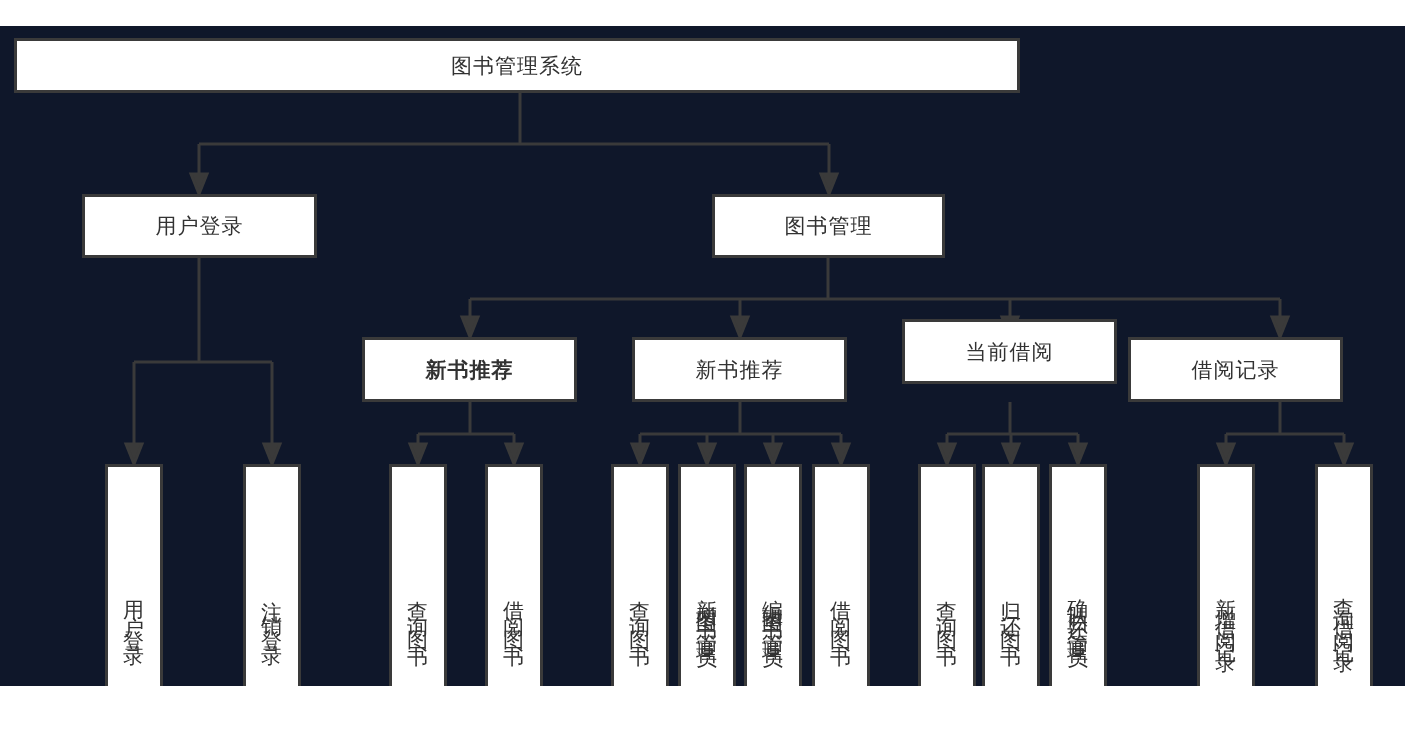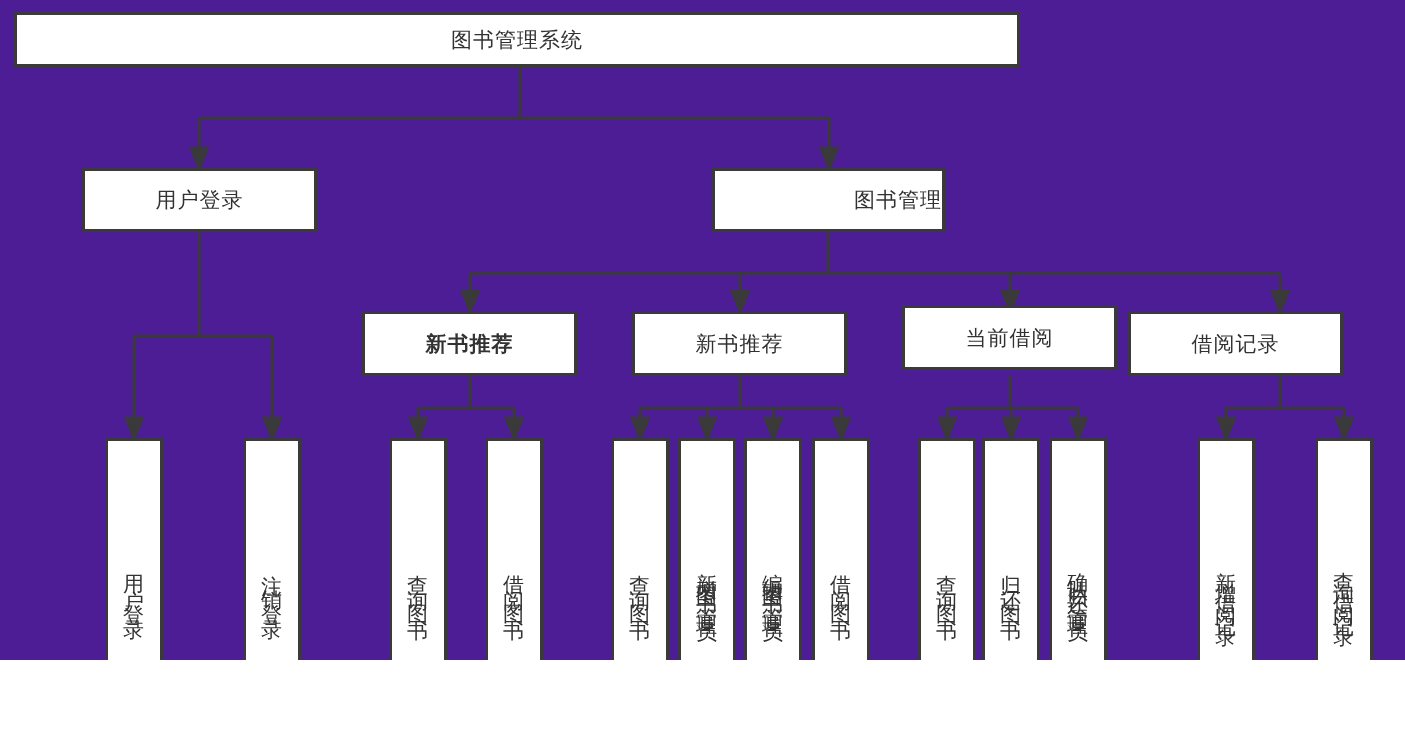--- a/index.html
+++ b/index.html
@@ -1,18 +1,18 @@
 <!DOCTYPE html>
 <html><head>
 <meta charset="utf-8">
 <style>
   html,body{margin:0;padding:0;background:#fff;}
   #canvas{
-    position:relative;width:1405px;height:660px;background:#4c1d95;overflow:hidden;
-    font-family:"Liberation Sans","DejaVu Sans",sans-serif;color:#323232;
+    position:relative;width:1405px;height:660px;background:#0f172a;overflow:hidden;
+    font-family:"Liberation Sans","DejaVu Sans",sans-serif;color:#323232;margin-top:26px;
   }
   #connectors{position:absolute;left:0;top:0;z-index:1;}
   .node{
     position:absolute;z-index:2;background:#fff;border:3px solid #3a3a3a;
     display:flex;align-items:center;justify-content:center;box-sizing:border-box;
     font-size:21px;letter-spacing:1px;white-space:nowrap;
   }
   .leaf .vlabel{
     writing-mode:vertical-rl;text-orientation:mixed;
     font-size:21px;line-height:1;white-space:nowrap;
@@ -68,31 +68,31 @@
     </g>
   </svg>
 
   <div class="node" style="left:14px;top:12px;width:1006px;height:55px;">
     <span>图书管理系统</span>
   </div>
 
   <div class="node" style="left:82px;top:168px;width:235px;height:64px;">
     <span>用户登录</span>
   </div>
-  <div class="node" style="left:712px;top:168px;width:233px;height:64px;justify-content:flex-end;">
+  <div class="node" style="left:712px;top:168px;width:233px;height:64px;">
     <span>图书管理</span>
   </div>
 
   <div class="node" style="left:362px;top:311px;width:215px;height:65px;font-weight:bold;">
     <span>新书推荐</span>
   </div>
   <div class="node" style="left:632px;top:311px;width:215px;height:65px;">
     <span>新书推荐</span>
   </div>
-  <div class="node" style="left:902px;top:305px;width:215px;height:65px;">
+  <div class="node" style="left:902px;top:293px;width:215px;height:65px;">
     <span>当前借阅</span>
   </div>
   <div class="node" style="left:1128px;top:311px;width:215px;height:65px;">
     <span>借阅记录</span>
   </div>
 
   <div class="node leaf" style="left:105px;top:438px;width:58px;height:299px;">
     <span class="vlabel sp4">用户登录</span>
   </div>
   <div class="node leaf" style="left:243px;top:438px;width:58px;height:299px;">

